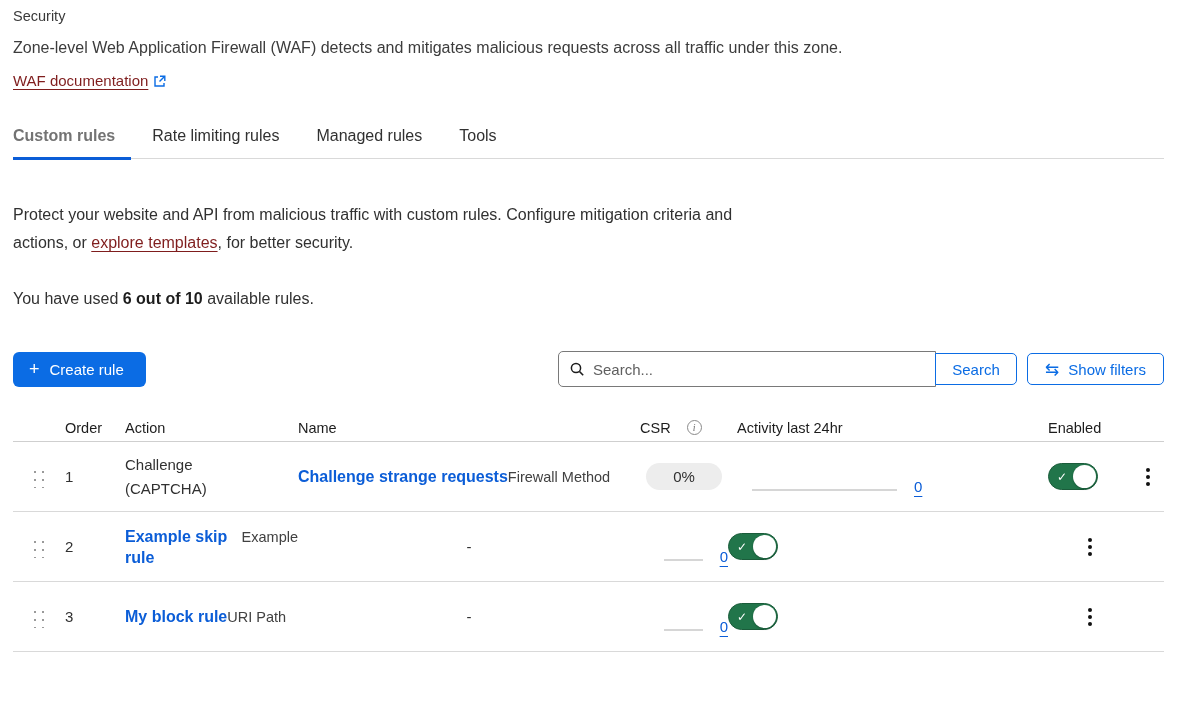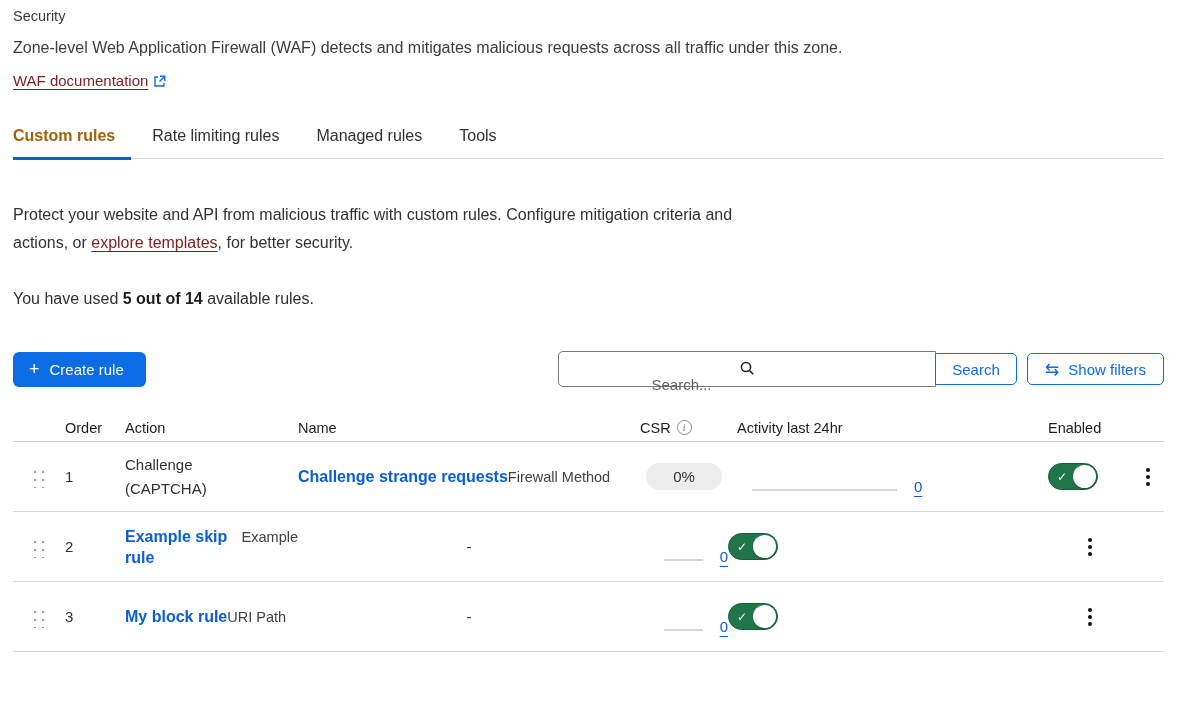--- a/index.html
+++ b/index.html
@@ -15,61 +15,61 @@
   .page-title { font-size: 30px; font-weight: 700; color: #1f2023; margin-top: 9px; letter-spacing: .2px; }
   .page-desc { font-size: 16px; color: #3c3c3c; margin-top: 15px; }
   .doc-link-row { margin-top: 15px; }
   a { color: #7f1d1d; text-decoration: none; cursor: pointer; }
   .u-link { text-decoration: underline; text-underline-offset: 3px; font-size: 15px; }
   .ext-icon { display: inline-block; vertical-align: -2px; margin-left: 5px; }
 
   
   .tabbar { display: flex; margin-top: 35px; border-bottom: 1px solid #d9d9d9; }
   .tab { position: relative; font-size: 16px; color: #313131; padding: 0 16px 13px 0; margin-right: 21px; cursor: pointer; }
-  .tab.active { font-weight: 700; color: #a16207; }
+  .tab.active { font-weight: 700; color: #737373; }
   .tab.active::after { content: ""; position: absolute; left: 0; right: 0; bottom: -2px; height: 3px; background: #0b5dd7; }
 
   
   .intro { margin-top: 42px; max-width: 737px; font-size: 16px; line-height: 28px; color: #313131; }
   .intro a { text-decoration: underline; text-underline-offset: 3px; }
   .usage { margin-top: 33px; font-size: 16px; color: #313131; }
   .usage strong { font-weight: 700; color: #1d1d1d; }
 
   
   .toolbar { margin-top: 43px; display: flex; justify-content: space-between; align-items: center; }
   .btn-primary {
     display: inline-flex; align-items: center; gap: 10px;
     background: #0b6ce4; color: #fff; border: none; border-radius: 6px;
     font-family: inherit; font-size: 15px; height: 35px; padding: 0 22px 0 16px; cursor: pointer;
   }
   .plus-glyph { font-size: 18px; font-weight: 400; line-height: 1; margin-top: -1px; }
   .toolbar-right { display: flex; align-items: center; }
   .search-wrap { display: flex; align-items: center; }
   .search-box {
     display: flex; align-items: center; width: 378px; height: 36px;
-    border: 1px solid #797979; border-radius: 5px 0 0 5px; background: #fff; padding: 8px 10px; flex-direction: column;
+    border: 1px solid #797979; border-radius: 5px 0 0 5px; background: #fff; padding: 8px 10px;
   }
   .search-box svg { flex: none; }
   .search-input { border: none; outline: none; flex: 1; font-family: inherit; font-size: 15px; color: #313131; margin-left: 8px; background: transparent; }
   .search-input::placeholder { color: #5f5f5f; }
   .btn-outline {
     display: inline-flex; align-items: center; justify-content: center; gap: 9px;
     background: #fff; color: #0b6ce4; border: 1px solid #0b6ce4; border-radius: 5px;
     font-family: inherit; font-size: 15px; height: 32px; cursor: pointer;
   }
   .btn-search { width: 82px; border-radius: 0 5px 5px 0; margin-left: -1px; }
   .btn-filters { width: 137px; margin-left: 10px; }
   .swap-icon { font-family: "DejaVu Sans", sans-serif; font-size: 17px; line-height: 1; }
 
   
   .rules-table { margin-top: 27px; }
   .tgrid { display: grid; grid-template-columns: 52px 60px 173px 342px 88px 320px 84px 32px; align-items: center; }
   .thead { height: 28px; border-bottom: 1px solid #cfcfcf; }
   .th { font-size: 14.5px; color: #1d1d1d; }
-  .th-csr { display: flex; align-items: center; gap: 6px; }
+  .th-csr { display: flex; align-items: center; gap: 16px; }
   .th-activity { padding-left: 9px; }
   .info-icon {
     display: inline-flex; align-items: center; justify-content: center;
     width: 15px; height: 15px; border: 1px solid #8a8a8a; border-radius: 50%;
     color: #6d6d6d; font-size: 10px; font-style: italic; font-family: "Liberation Serif", serif;
     cursor: pointer;
   }
   .trow { min-height: 70px; border-bottom: 1px solid #d9d9d9; }
   .drag-handle {
     width: 16px; height: 22px; margin-left: 17px; cursor: grab;
@@ -121,21 +121,21 @@
   <div class="tab"><span>Managed rules</span></div>
 
   <div class="tab"><span>Tools</span></div>
 </div>
 
   <p class="intro">
     <span>Protect your website and API from malicious traffic with custom rules. Configure mitigation criteria and actions, or </span><a>explore templates</a><span>, for better security.</span>
   </p>
 
   <p class="usage">
-    <span>You have used </span><strong>5 out of 14</strong><span> available rules.</span>
+    <span>You have used </span><strong>6 out of 10</strong><span> available rules.</span>
   </p>
 
   <div class="toolbar">
     <button class="btn-primary">
       <span class="plus-glyph">+</span>
       <span>Create rule</span>
     </button>
     <div class="toolbar-right">
       <div class="search-wrap">
         <div class="search-box">

